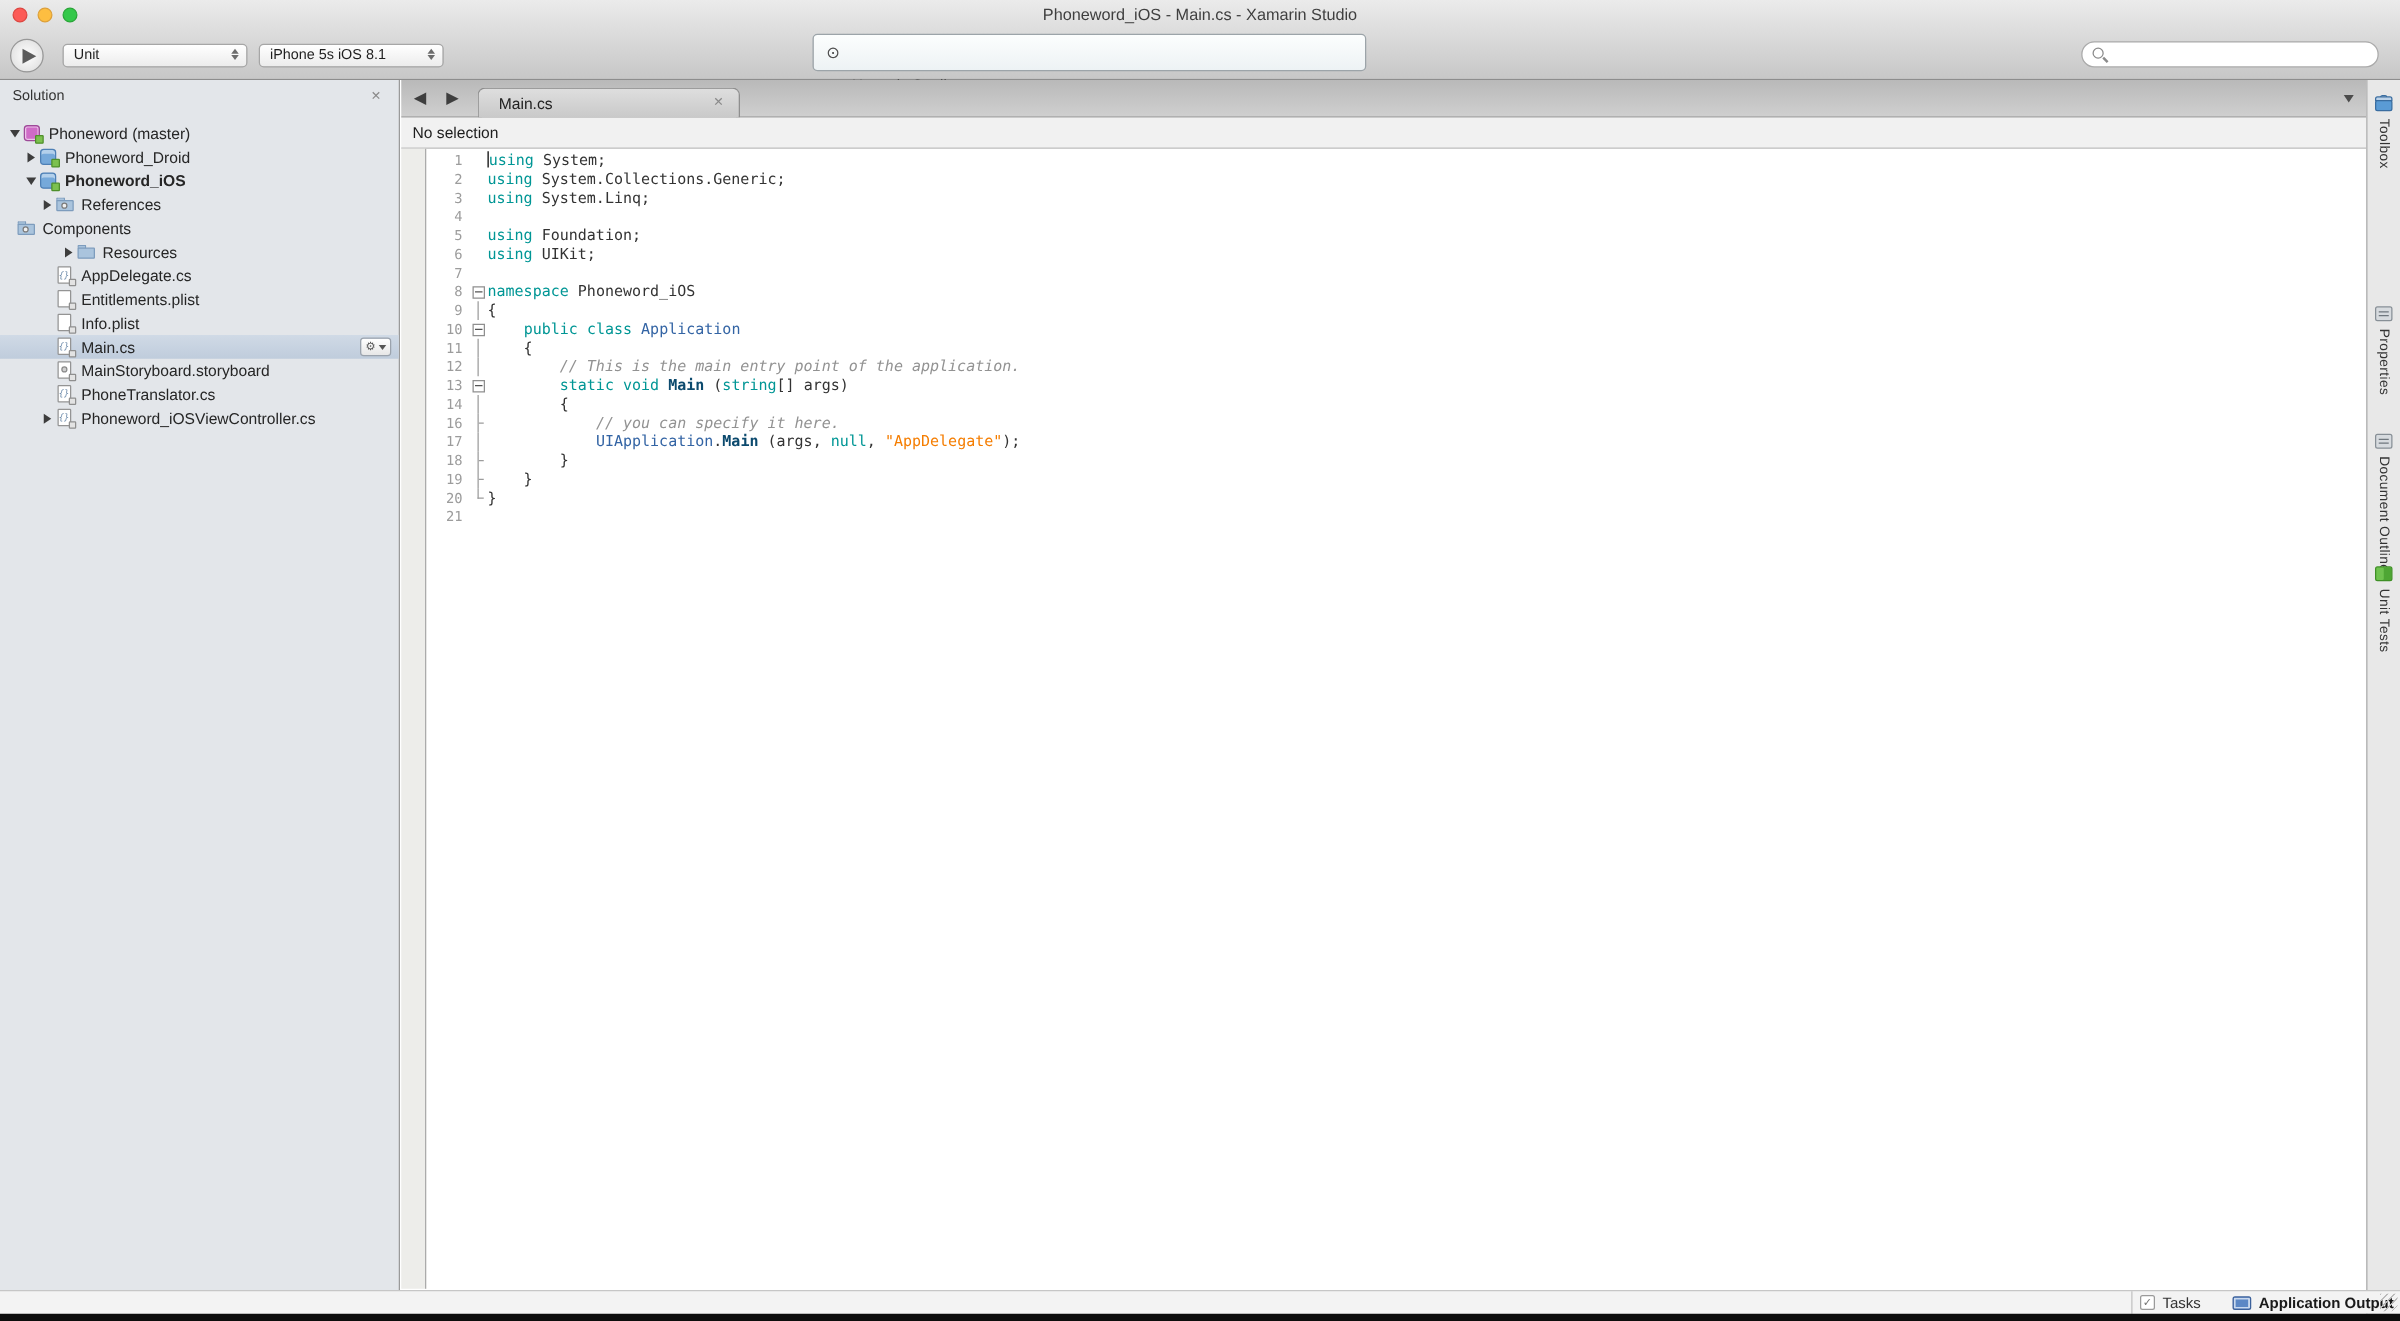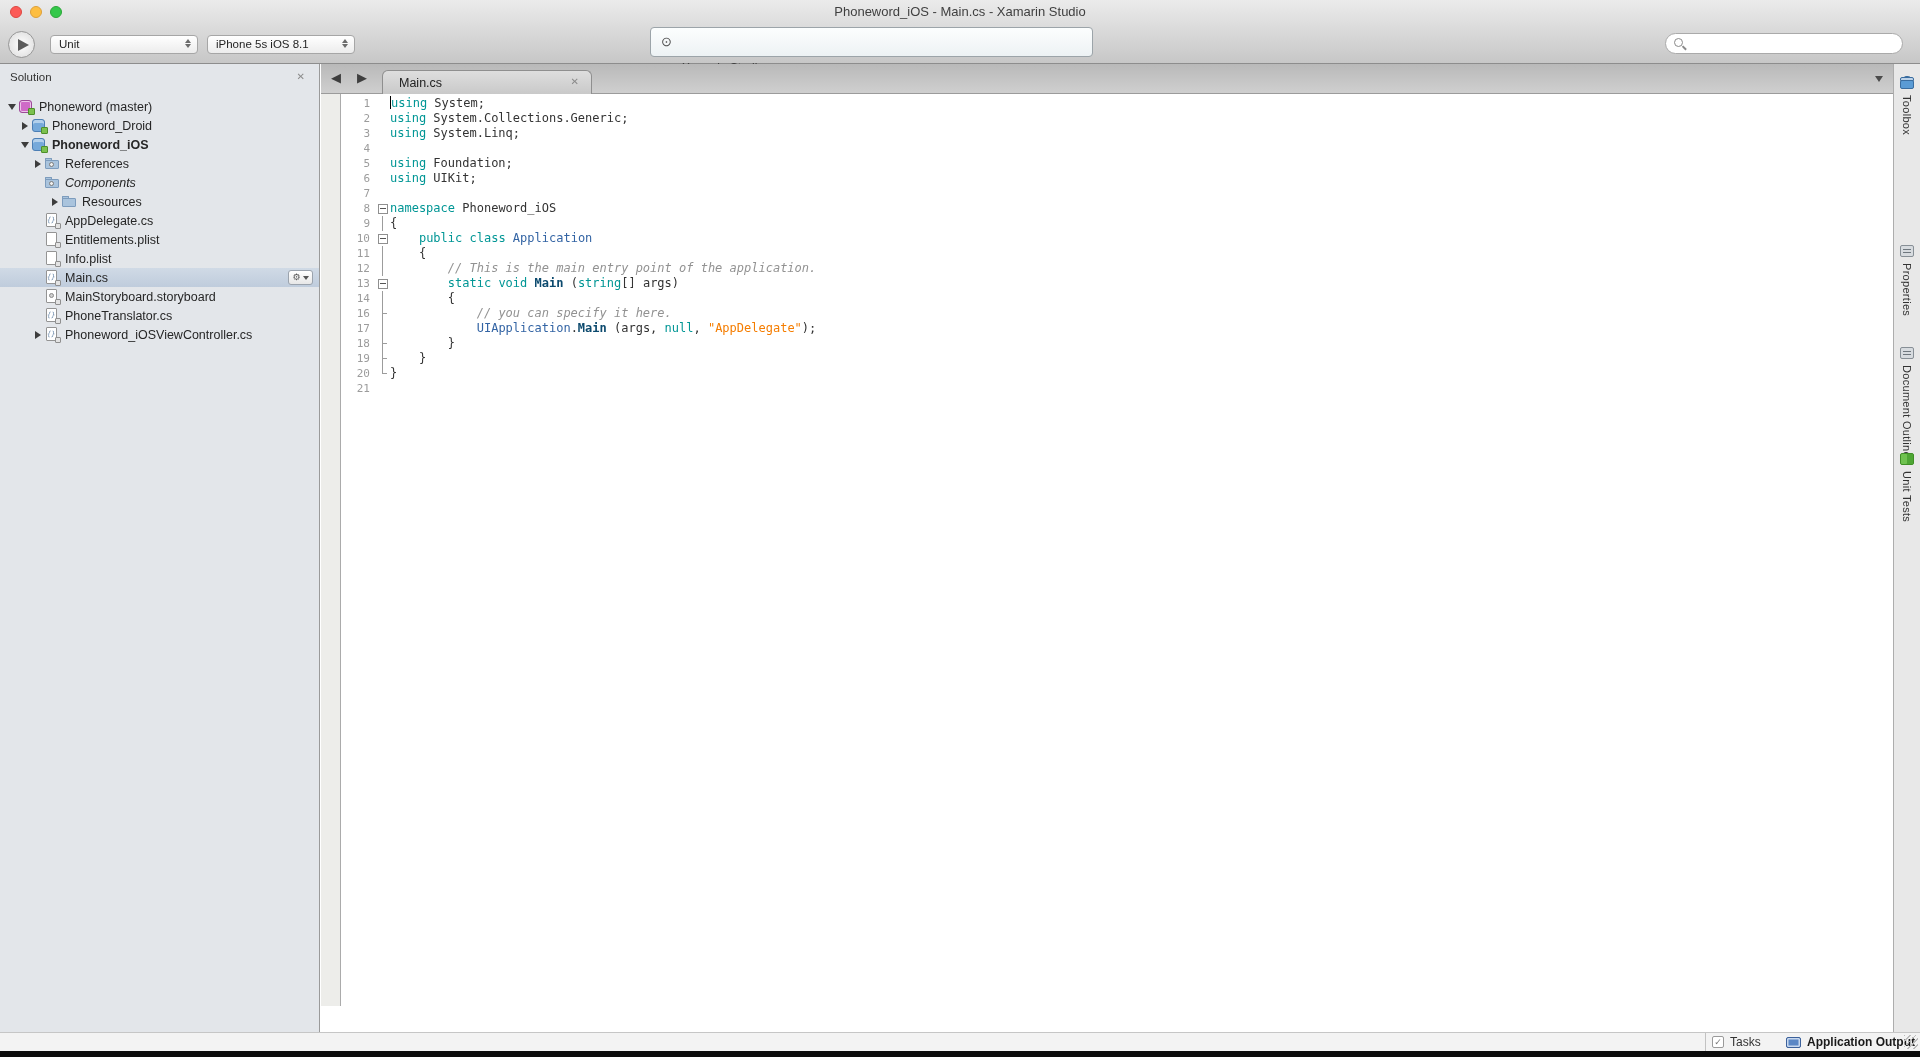--- a/index.html
+++ b/index.html
@@ -211,21 +211,21 @@
         <span class="disc">
           <i class="tri-r"></i>
         </span>
         <span class="ico">
           <i class="fold-tab"></i>
           <i class="fold-body"></i>
           <i class="gear-dot"></i>
         </span>
         <span>References</span>
       </div>
-      <div class="tree-row" style="padding-left: 31px; font-style: italic;">
+      <div class="tree-row" style="">
         <span class="disc"></span>
         <span class="ico">
           <i class="fold-tab"></i>
           <i class="fold-body"></i>
           <i class="gear-dot"></i>
         </span>
         <span>Components</span>
       </div>
       <div class="tree-row" style="padding-left: 48px;">
         <span class="disc">
@@ -310,20 +310,21 @@
 <div class="pane">
   <div class="tabstrip">
     <span class="nav back">◀</span>
     <span class="nav fwd">▶</span>
     <div class="tab">
       <span class="lbl">Main.cs</span>
       <span class="x">✕</span>
     </div>
     <span class="strip-menu"></span>
   </div>
+  <div class="breadcrumb">No selection</div>
   <div class="editor-body">
     <div class="left-strip"></div>
     <div class="code-wrap">
       <div>
           <div class="cl">
             <span class="num">1</span>
             <span class="fold"></span>
             <span class="src"><span class="caret"></span><span class="tok-kw">using</span><span class="tok-pl"> System;</span></span>
           </div>
           <div class="cl">

